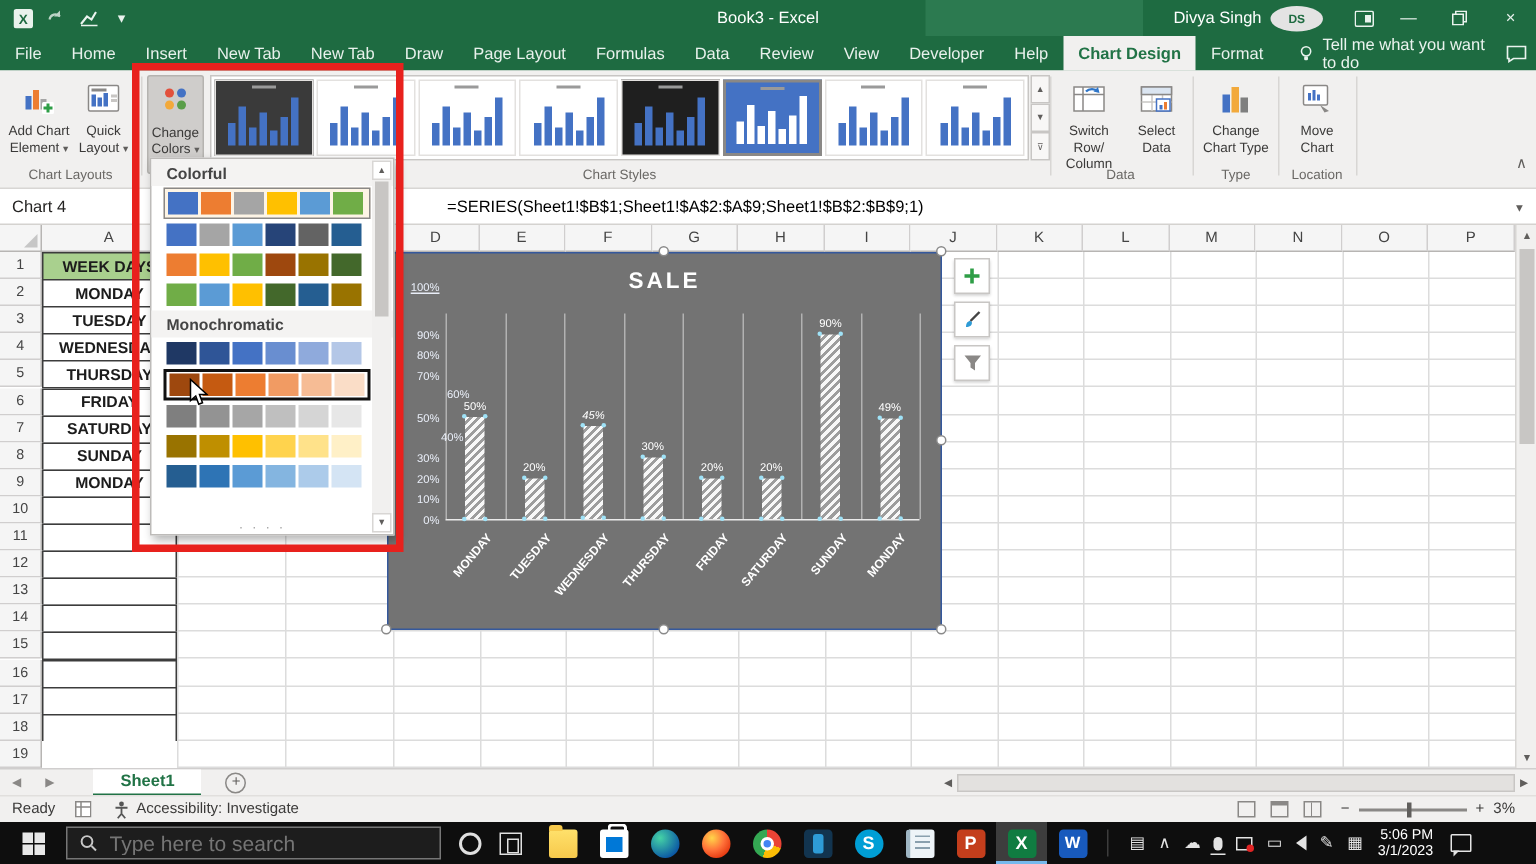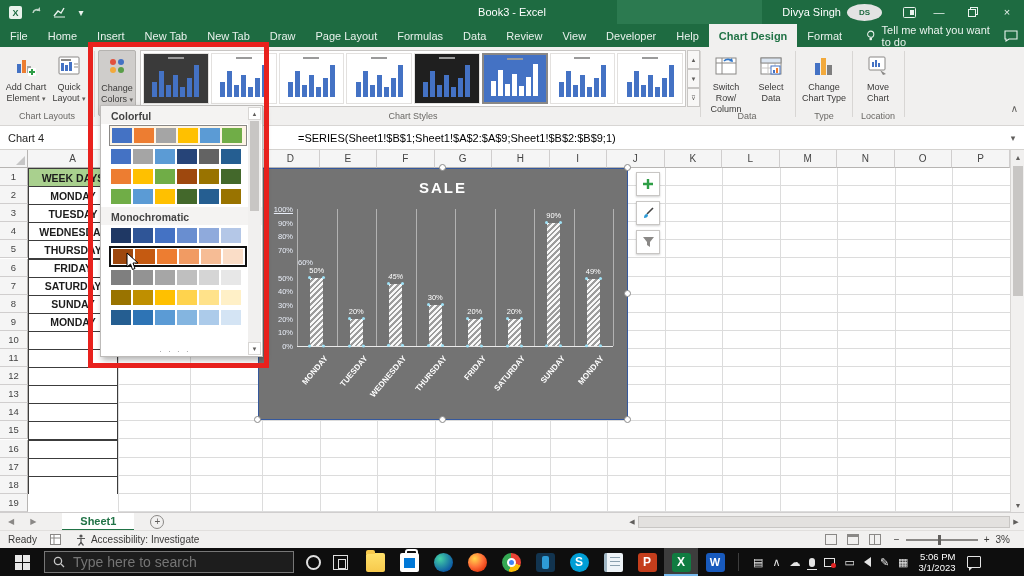--- a/index.html
+++ b/index.html
@@ -549,27 +549,27 @@
 
   <div id="vscroll" class="abs">
     <div class="sbtn">▲</div>
     <div id="vthumb"></div>
     <div class="sbtn" style="position:absolute; bottom:0;">▼</div>
   </div>
 
   <div id="chart" class="abs">
     <div id="chart-title">SALE</div>
     <div id="chart-inner">
-        <div class="ytick" style="left: 2px; top: 36px; text-decoration: underline;">100%</div>
+        <div class="ytick" style="left: 2px; top: 18px; text-decoration: underline;">100%</div>
         <div class="ytick" style="left: 2px; top: 49.7px;">90%</div>
         <div class="ytick" style="left: 2px; top: 63.4px;">80%</div>
         <div class="ytick" style="left: 2px; top: 77.1px;">70%</div>
         <div class="ytick" style="left: 2px; top: 89px; margin-left: 20px;">60%</div>
         <div class="ytick" style="left: 2px; top: 104.5px;">50%</div>
-        <div class="ytick" style="left: 2px; top: 118.2px;">40%</div>
+        <div class="ytick" style="left: 18px; top: 118.2px;">40%</div>
         <div class="ytick" style="left: 2px; top: 131.9px;">30%</div>
         <div class="ytick" style="left: 2px; top: 145.6px;">20%</div>
         <div class="ytick" style="left: 2px; top: 159.3px;">10%</div>
         <div class="ytick" style="left: 2px; top: 173px;">0%</div>
         <div class="cgrid" style="left: 38px; top: 40px; height: 137px;"></div>
         <div class="cgrid" style="left: 77.5px; top: 40px; height: 137px;"></div>
         <div class="cgrid" style="left: 117px; top: 40px; height: 137px;"></div>
         <div class="cgrid" style="left: 156.5px; top: 40px; height: 137px;"></div>
         <div class="cgrid" style="left: 196px; top: 40px; height: 137px;"></div>
         <div class="cgrid" style="left: 235.5px; top: 40px; height: 137px;"></div>

